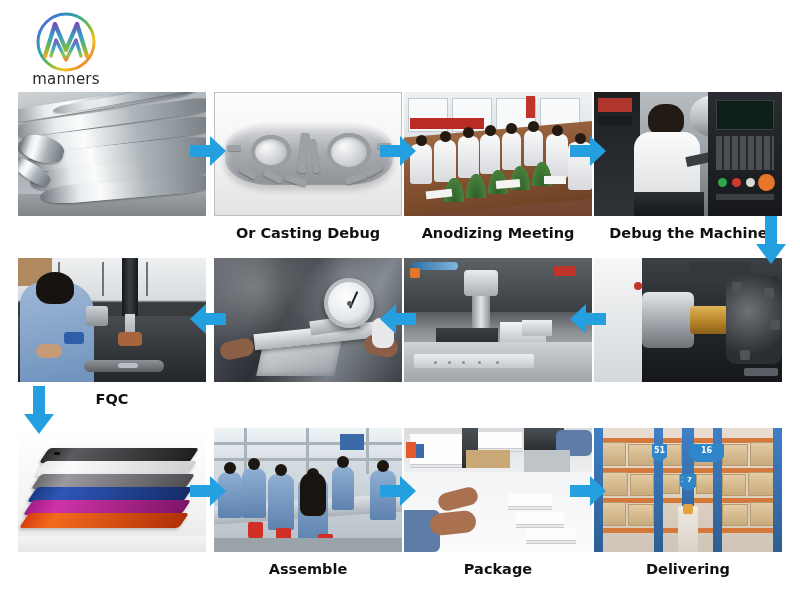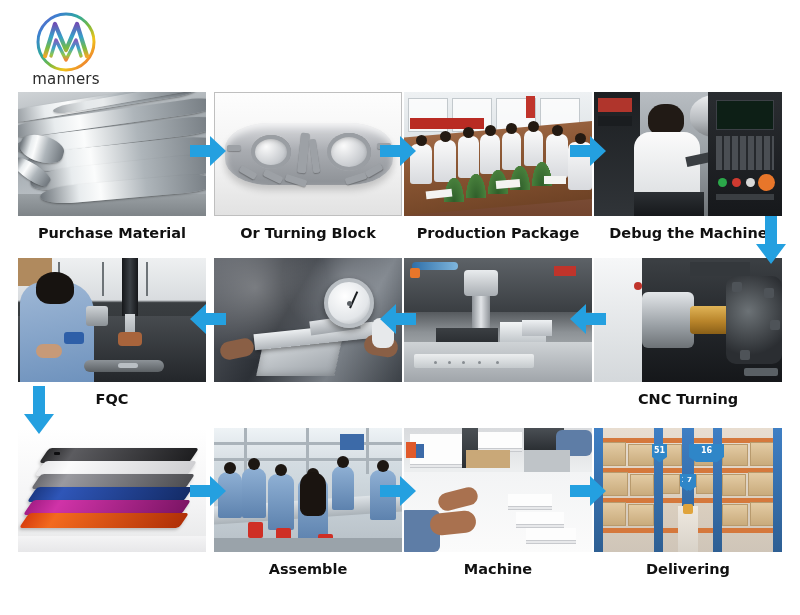--- a/index.html
+++ b/index.html
@@ -303,21 +303,20 @@
         <div class="bar" style="left:-10px;top:18px;width:210px;height:15px;transform:rotate(-8deg);"></div>
         <div class="bar" style="left:-4px;top:34px;width:206px;height:18px;transform:rotate(-7deg);"></div>
         <div class="bar" style="left:6px;top:52px;width:196px;height:20px;transform:rotate(-6deg);"></div>
         <div class="bar" style="left:12px;top:70px;width:190px;height:22px;transform:rotate(-6deg);"></div>
         <div class="bar" style="left:22px;top:88px;width:178px;height:18px;transform:rotate(-5deg);"></div>
         <div class="bar" style="left:2px;top:44px;width:44px;height:26px;transform:rotate(16deg);border-radius:50%/40%;"></div>
         <div class="bar" style="left:-6px;top:72px;width:40px;height:16px;transform:rotate(34deg);"></div>
         <div class="bar" style="left:34px;top:2px;width:150px;height:8px;transform:rotate(-10deg);opacity:.65;"></div>
       </div>
     </div>
-    <div class="caption">Purchase Material</div>
   </div>
 
   <div class="arrow" style="left:190px;top:42px;">
     <svg width="36" height="34" viewBox="0 0 36 34">
       <polygon points="0,11 20,11 20,2 36,17 20,32 20,23 0,23" fill="#24a0e0"></polygon>
     </svg>
   </div>
 
   <div class="cell c1">
     <div class="thumb bordered">
@@ -329,21 +328,21 @@
         <div class="cast-rib" style="left:96px;top:46px;width:7px;height:34px;transform:rotate(-8deg);"></div>
         <div class="cast-rib" style="left:24px;top:76px;width:18px;height:7px;transform:rotate(30deg);"></div>
         <div class="cast-rib" style="left:48px;top:80px;width:20px;height:7px;transform:rotate(26deg);"></div>
         <div class="cast-rib" style="left:70px;top:84px;width:22px;height:7px;transform:rotate(18deg);"></div>
         <div class="cast-rib" style="left:130px;top:82px;width:22px;height:7px;transform:rotate(-18deg);"></div>
         <div class="cast-rib" style="left:150px;top:74px;width:18px;height:7px;transform:rotate(-30deg);"></div>
         <div class="cast-rib" style="left:12px;top:52px;width:14px;height:6px;"></div>
         <div class="cast-rib" style="left:162px;top:50px;width:14px;height:6px;"></div>
       </div>
     </div>
-    <div class="caption">Or Turning Block</div>
+    <div class="caption">Or Casting Debug</div>
   </div>
 
   <div class="arrow" style="left:380px;top:42px;">
     <svg width="36" height="34" viewBox="0 0 36 34">
       <polygon points="0,11 20,11 20,2 36,17 20,32 20,23 0,23" fill="#24a0e0"></polygon>
     </svg>
   </div>
 
   <div class="cell c2">
     <div class="thumb">
@@ -368,21 +367,21 @@
         <div class="plant" style="left:40px;top:86px;"></div>
         <div class="plant" style="left:62px;top:82px;"></div>
         <div class="plant" style="left:84px;top:78px;"></div>
         <div class="plant" style="left:106px;top:74px;"></div>
         <div class="plant" style="left:128px;top:70px;"></div>
         <div style="position:absolute;left:22px;top:98px;width:26px;height:8px;background:#f4f4f2;transform:rotate(-6deg);"></div>
         <div style="position:absolute;left:92px;top:88px;width:24px;height:8px;background:#f4f4f2;transform:rotate(-5deg);"></div>
         <div style="position:absolute;left:140px;top:84px;width:22px;height:8px;background:#f4f4f2;"></div>
       </div>
     </div>
-    <div class="caption">Production Package</div>
+    <div class="caption">Anodizing Meeting</div>
   </div>
 
   <div class="arrow" style="left:570px;top:42px;">
     <svg width="36" height="34" viewBox="0 0 36 34">
       <polygon points="0,11 20,11 20,2 36,17 20,32 20,23 0,23" fill="#24a0e0"></polygon>
     </svg>
   </div>
 
   <div class="cell c3">
     <div class="thumb">
@@ -510,21 +509,20 @@
         <div class="turn-turret"></div>
         <div class="turn-tool" style="left:138px;top:24px;"></div>
         <div class="turn-tool" style="left:170px;top:30px;"></div>
         <div class="turn-tool" style="left:176px;top:62px;"></div>
         <div class="turn-tool" style="left:146px;top:92px;"></div>
         <div style="position:absolute;left:40px;top:24px;width:8px;height:8px;background:#c0342b;border-radius:50%;"></div>
         <div style="position:absolute;left:150px;bottom:6px;width:34px;height:8px;background:#5a6065;border-radius:2px;"></div>
         <div style="position:absolute;left:96px;top:4px;width:60px;height:14px;background:#34383c;"></div>
       </div>
     </div>
-    <div class="caption">CNC Turning</div>
   </div>
 
   <div class="arrow" style="left:22px;top:128px;">
     <svg width="34" height="48" viewBox="0 0 34 48">
       <polygon points="11,0 23,0 23,28 32,28 17,48 2,28 11,28" fill="#24a0e0"></polygon>
     </svg>
   </div>
 </div>
 
 <div class="row" id="row3">
@@ -597,21 +595,21 @@
         <div class="pkg-stack" style="left:104px;top:66px;width:44px;height:12px;"></div>
         <div class="pkg-stack" style="left:112px;top:84px;width:48px;height:12px;"></div>
         <div class="pkg-stack" style="left:122px;top:100px;width:50px;height:12px;"></div>
         <div class="pkg-sleeve" style="left:-4px;top:82px;width:40px;height:42px;"></div>
         <div class="pkg-hand" style="left:26px;top:84px;width:46px;height:22px;transform:rotate(-6deg);"></div>
         <div class="pkg-hand" style="left:34px;top:62px;width:40px;height:18px;transform:rotate(-14deg);"></div>
         <div style="position:absolute;left:2px;top:14px;width:10px;height:16px;background:#e05a2b;"></div>
         <div style="position:absolute;left:12px;top:16px;width:8px;height:14px;background:#3c6aa8;"></div>
       </div>
     </div>
-    <div class="caption">Machine</div>
+    <div class="caption">Package</div>
   </div>
 
   <div class="arrow" style="left:570px;top:46px;">
     <svg width="36" height="34" viewBox="0 0 36 34">
       <polygon points="0,11 20,11 20,2 36,17 20,32 20,23 0,23" fill="#24a0e0"></polygon>
     </svg>
   </div>
 
   <div class="cell c3">
     <div class="thumb">

